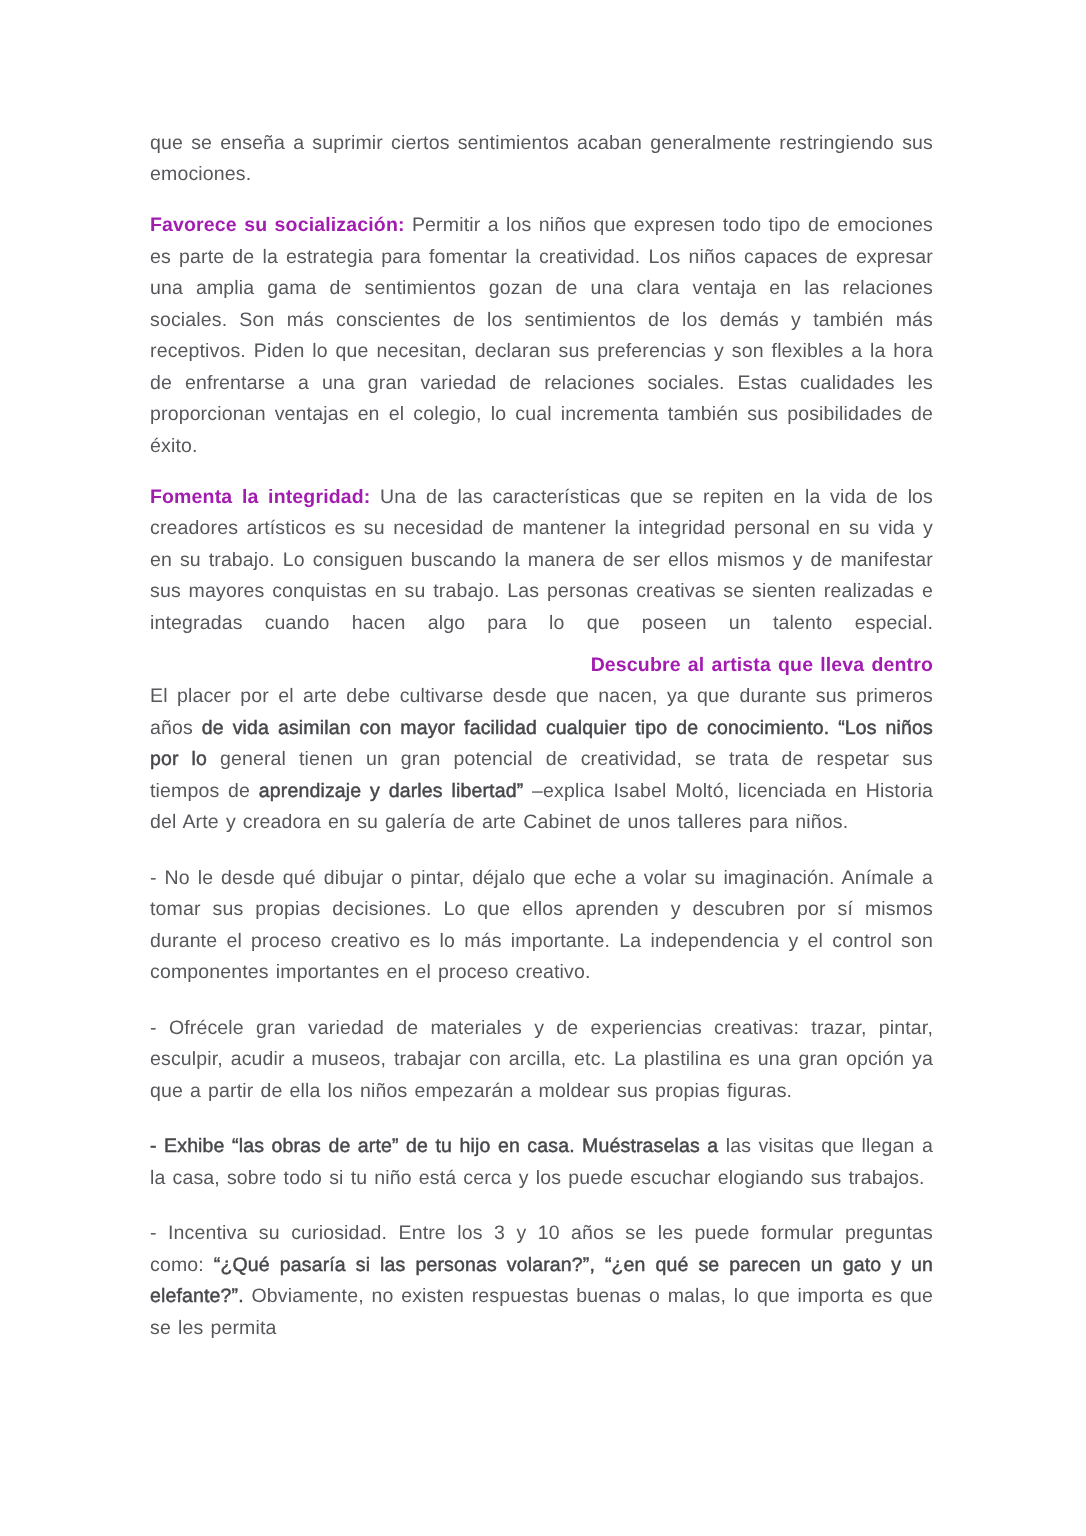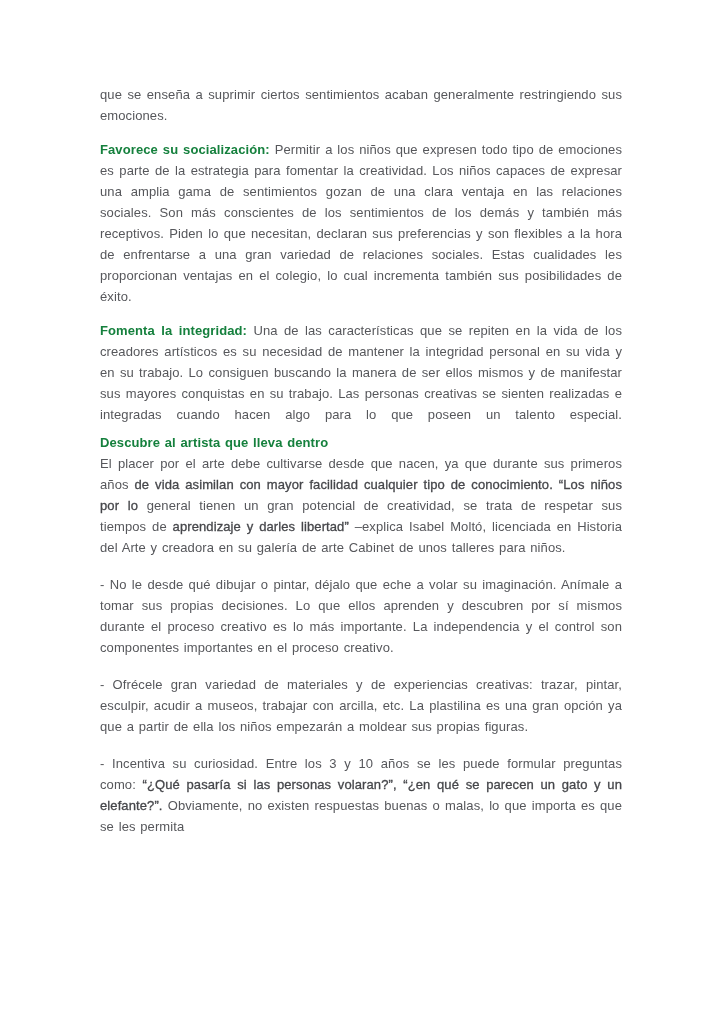--- a/index.html
+++ b/index.html
@@ -26,52 +26,53 @@
   .block {
     font-size: 13px;
     line-height: 21px;
     text-align: justify;
     color: #56575b;
     letter-spacing: 0.1px;
     word-spacing: 1px;
     margin: 0 0 13px 0;
   }
   .block.heading {
-    text-align: left;
+    text-align: right;
     margin-bottom: 0;
   }
   .block.justify-last {
     text-align-last: justify;
   }
   .gap-0  { margin-bottom: 0; }
   .gap-sm { margin-bottom: 7px; }
   .gap-md { margin-bottom: 13px; }
   .gap-lg { margin-bottom: 16px; }
   .gap-xl { margin-bottom: 21px; }
   .run-normal {
     font-weight: 400;
     color: #56575b;
   }
   .run-bold {
     font-weight: 700;
-    color: #15803d;
+    color: #a21caf;
   }
   .run-semibold {
     font-weight: 400;
     color: #46474b;
     -webkit-text-stroke: 0.3px #46474b;
   }
 </style>
 </head>
 <body>
 
 <div class="page">
   <div class="doc-body">
       <div class="block para gap-md"><span class="run-normal">que se enseña a suprimir ciertos sentimientos acaban generalmente restringiendo sus emociones.</span></div>
       <div class="block para gap-md"><span class="run-bold">Favorece su socialización: </span><span class="run-normal">Permitir a los niños que expresen todo tipo de emociones es parte de la estrategia para fomentar la creatividad. Los niños capaces de expresar una amplia gama de sentimientos gozan de una clara ventaja en las relaciones sociales. Son más conscientes de los sentimientos de los demás y también más receptivos. Piden lo que necesitan, declaran sus preferencias y son flexibles a la hora de enfrentarse a una gran variedad de relaciones sociales. Estas cualidades les proporcionan ventajas en el colegio, lo cual incrementa también sus posibilidades de éxito.</span></div>
       <div class="block para gap-sm justify-last"><span class="run-bold">Fomenta la integridad: </span><span class="run-normal">Una de las características que se repiten en la vida de los creadores artísticos es su necesidad de mantener la integridad personal en su vida y en su trabajo. Lo consiguen buscando la manera de ser ellos mismos y de manifestar sus mayores conquistas en su trabajo. Las personas creativas se sienten realizadas e integradas cuando hacen algo para lo que poseen un talento especial.</span></div>
       <div class="block heading gap-0"><span class="run-bold">Descubre al artista que lleva dentro</span></div>
       <div class="block para gap-lg"><span class="run-normal">El placer por el arte debe cultivarse desde que nacen, ya que durante sus primeros años </span><span class="run-semibold">de vida asimilan con mayor facilidad cualquier tipo de conocimiento. “Los niños por lo </span><span class="run-normal">general tienen un gran potencial de creatividad, se trata de respetar sus tiempos de </span><span class="run-semibold">aprendizaje y darles libertad” </span><span class="run-normal">–explica Isabel Moltó, licenciada en Historia del Arte y creadora en su galería de arte Cabinet de unos talleres para niños.</span></div>
       <div class="block list-item gap-lg"><span class="run-normal">- No le desde qué dibujar o pintar, déjalo que eche a volar su imaginación. Anímale a tomar sus propias decisiones. Lo que ellos aprenden y descubren por sí mismos durante el proceso creativo es lo más importante. La independencia y el control son componentes importantes en el proceso creativo.</span></div>
       <div class="block list-item gap-lg"><span class="run-normal">- Ofrécele gran variedad de materiales y de experiencias creativas: trazar, pintar, esculpir, acudir a museos, trabajar con arcilla, etc. La plastilina es una gran opción ya que a partir de ella los niños empezarán a moldear sus propias figuras.</span></div>
+      <div class="block list-item gap-lg"><span class="run-semibold">- Exhibe “las obras de arte” de tu hijo en casa. Muéstraselas a </span><span class="run-normal">las visitas que llegan a la casa, sobre todo si tu niño está cerca y los puede escuchar elogiando sus trabajos.</span></div>
       <div class="block list-item gap-0"><span class="run-normal">- Incentiva su curiosidad. Entre los 3 y 10 años se les puede formular preguntas como: </span><span class="run-semibold">“¿Qué pasaría si las personas volaran?”, “¿en qué se parecen un gato y un elefante?”. </span><span class="run-normal">Obviamente, no existen respuestas buenas o malas, lo que importa es que se les permita</span></div>
     </div>
 </div>
 
 </body></html>

